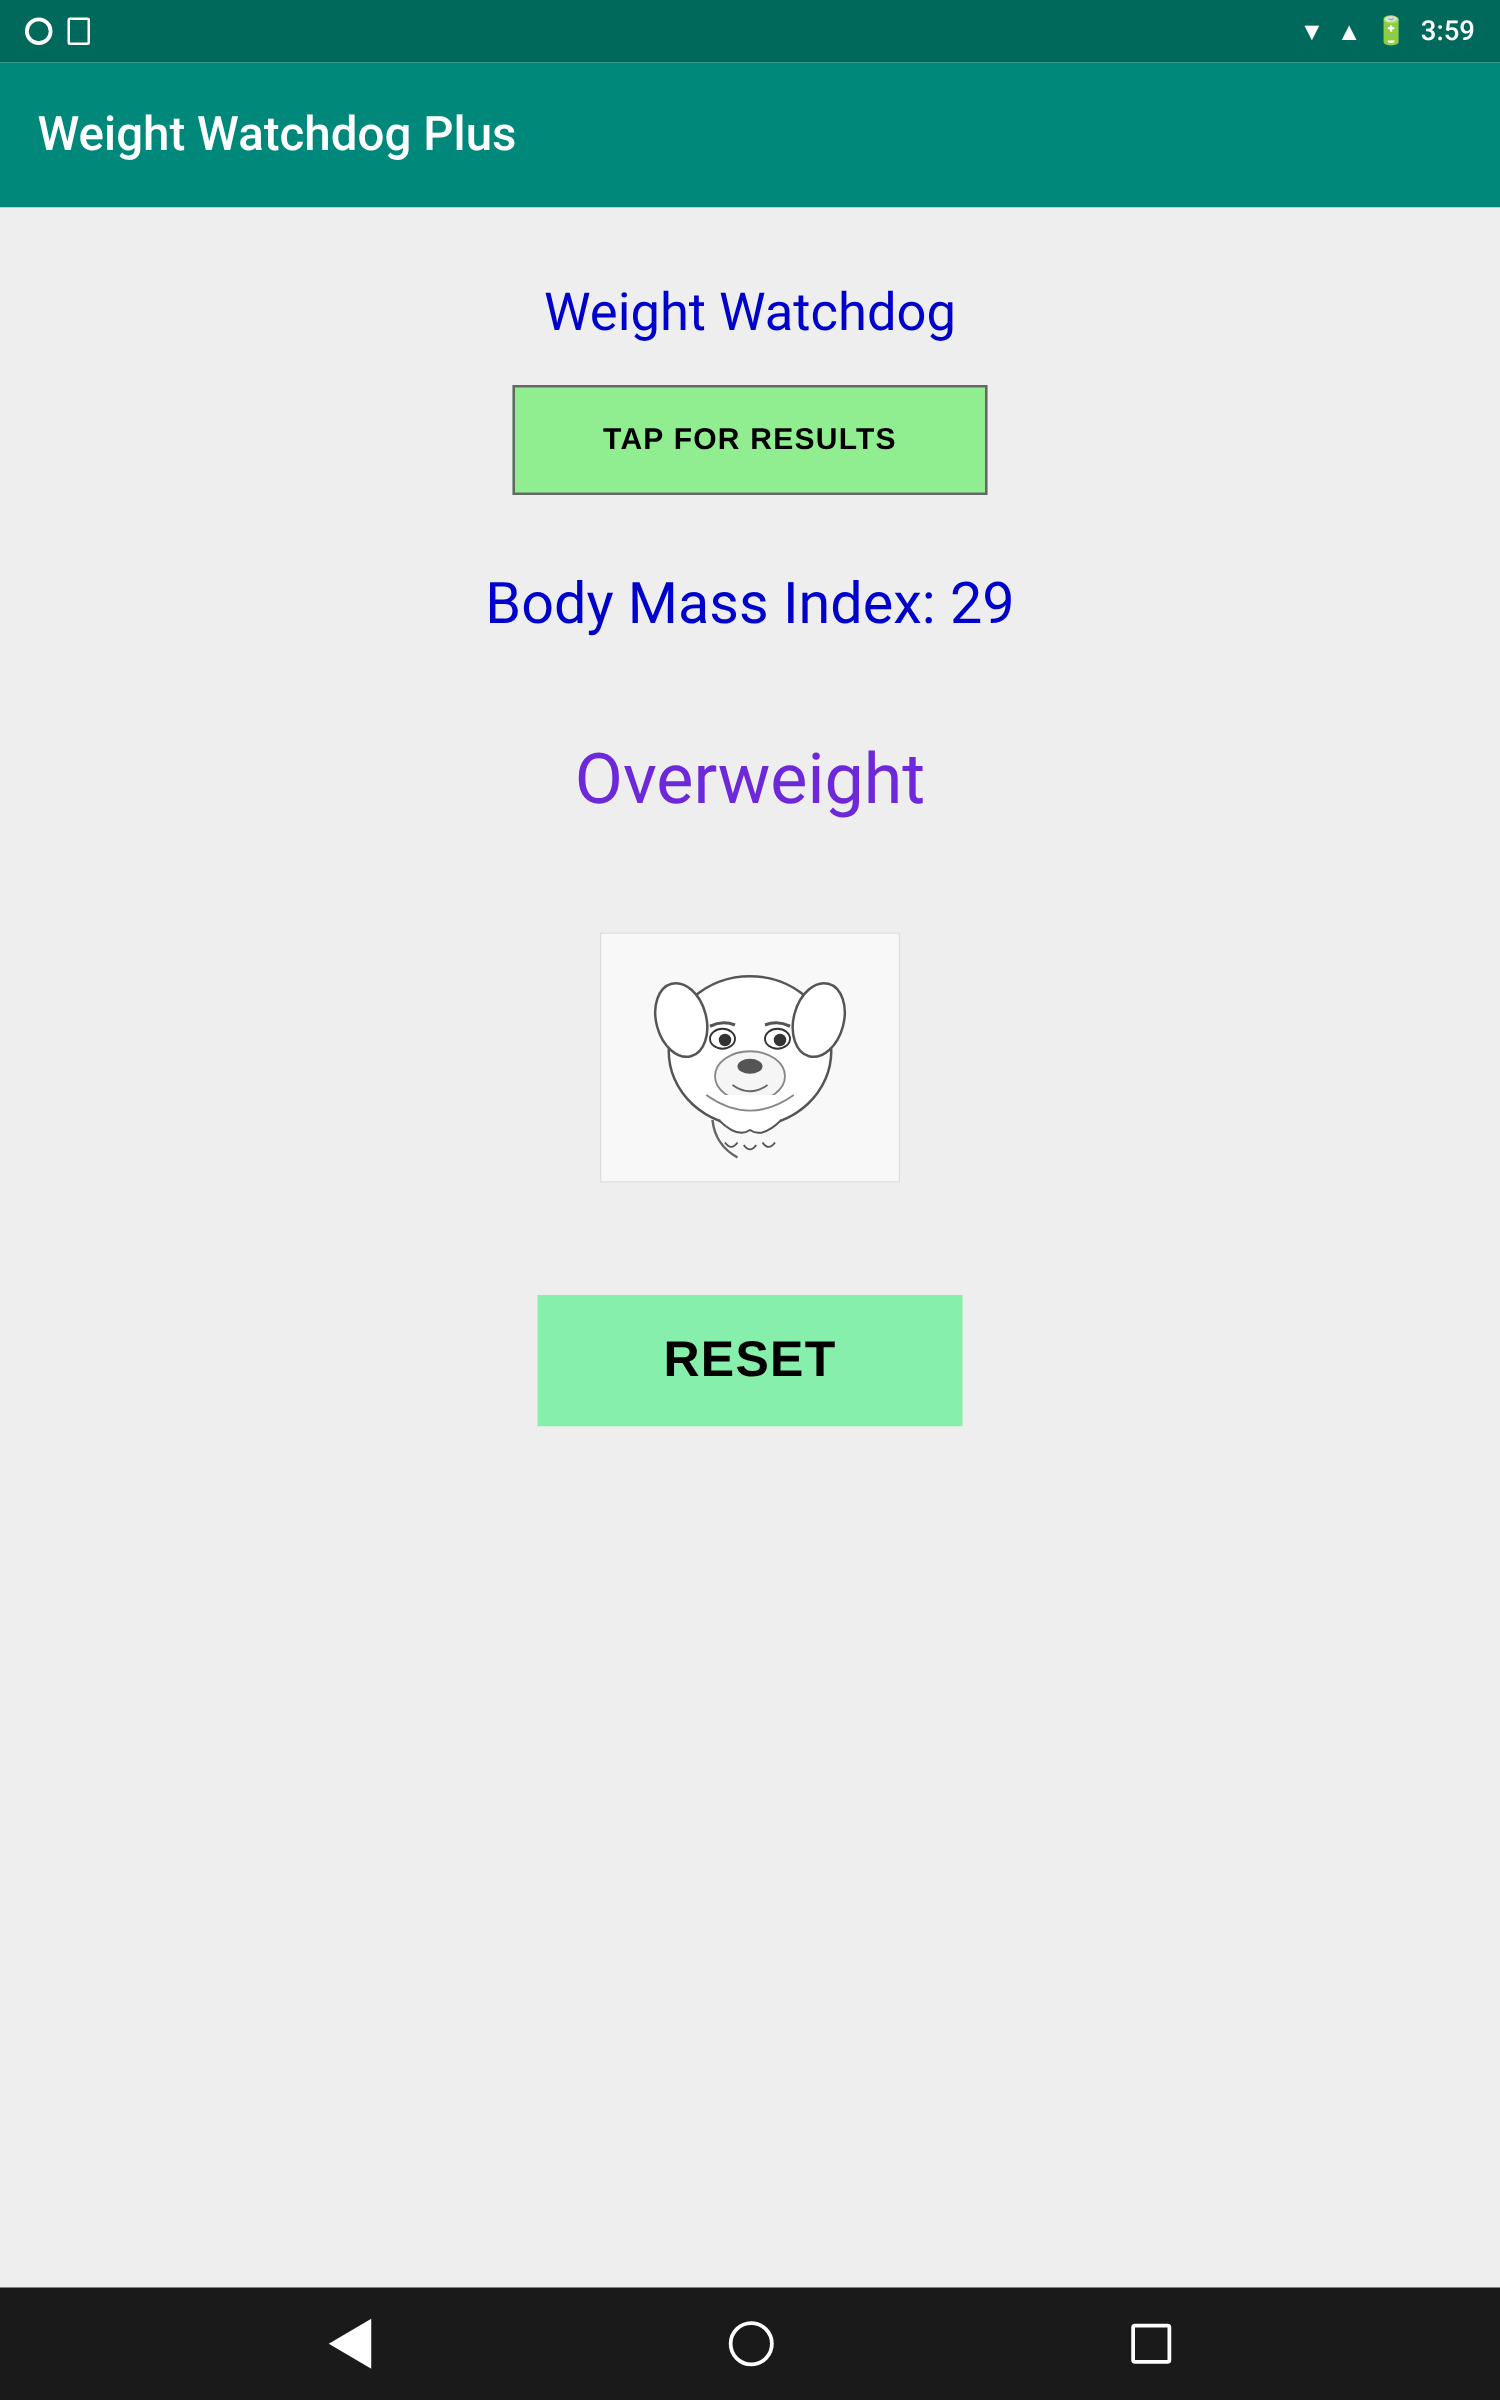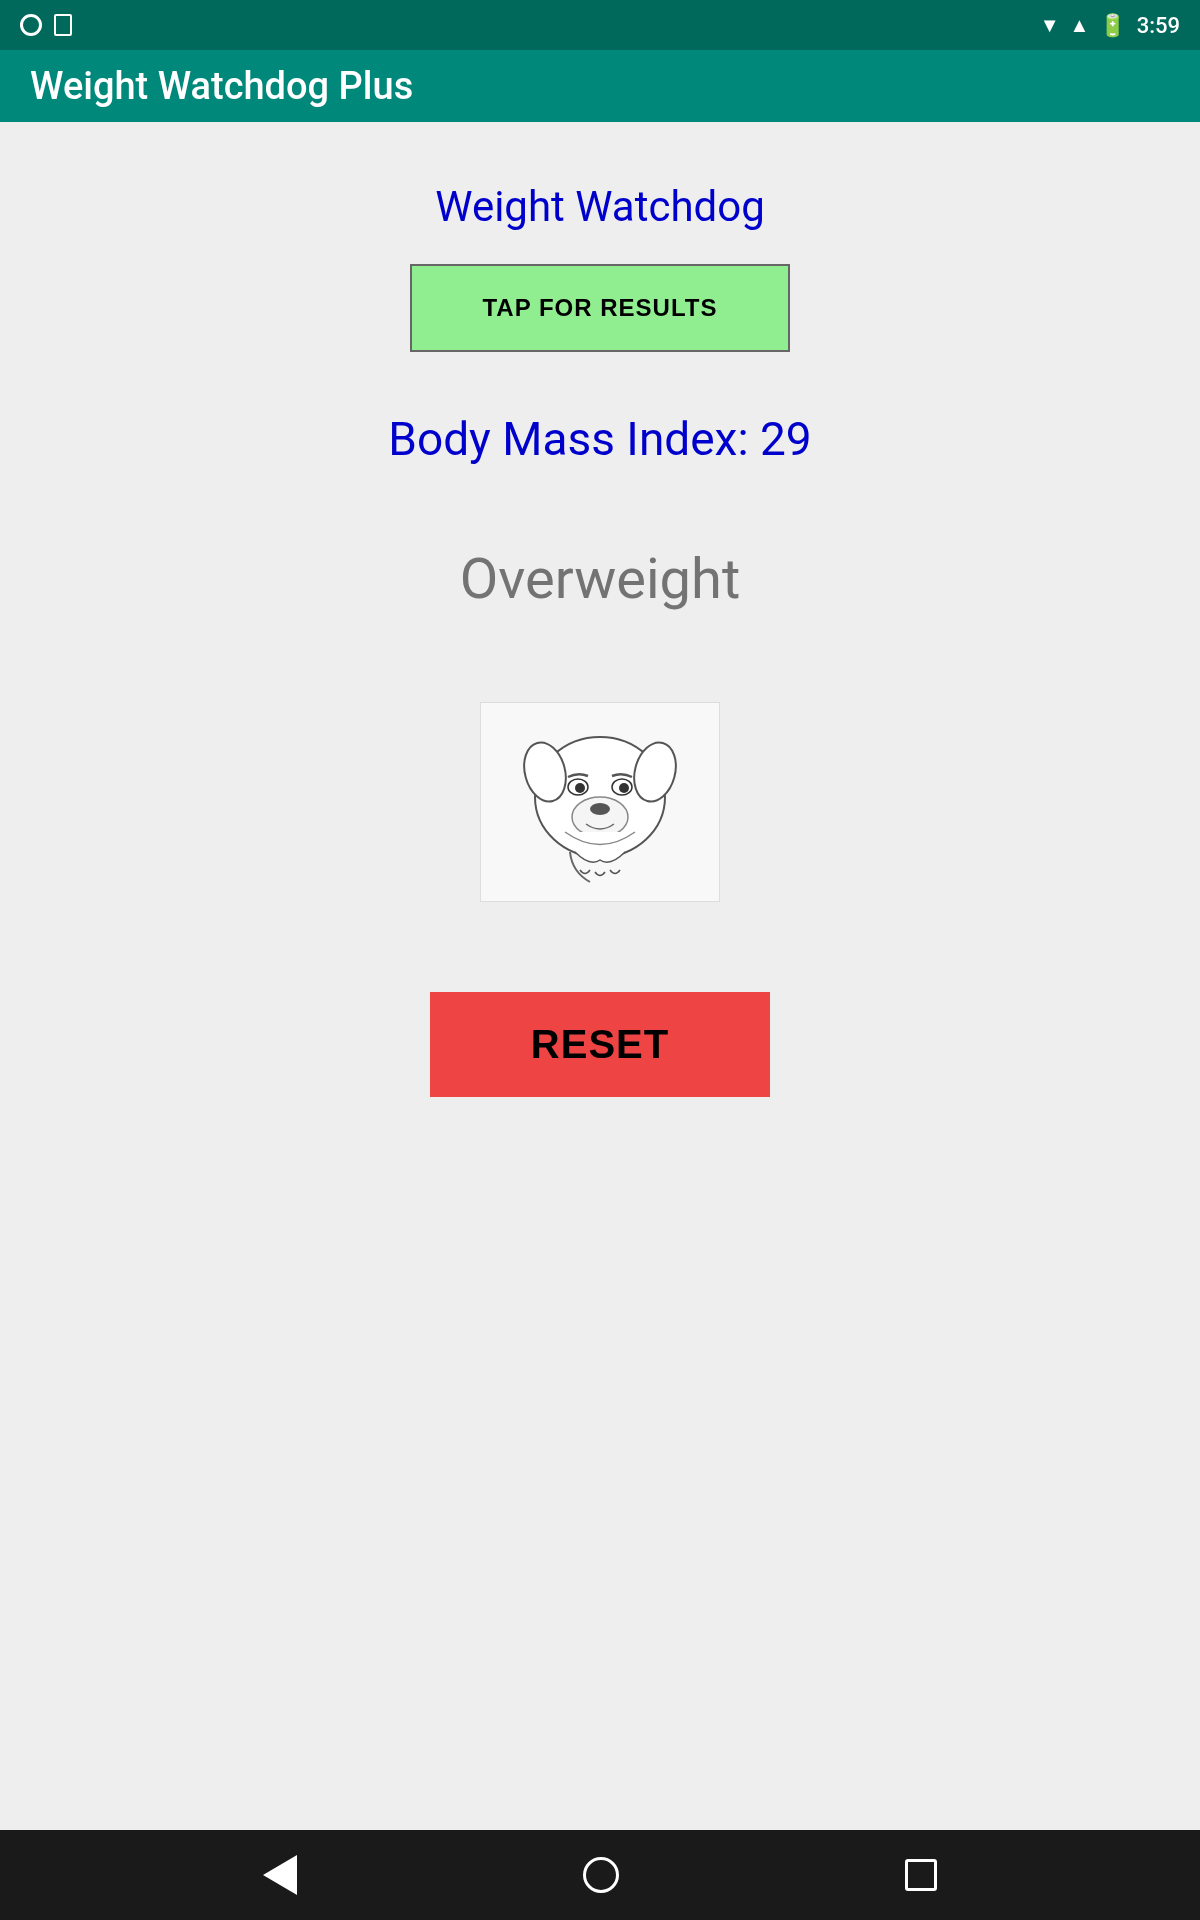--- a/index.html
+++ b/index.html
@@ -71,21 +71,21 @@
     }
 
     .signal-icon {
       color: white;
       font-size: 20px;
     }
 
     
     .app-bar {
       width: 100%;
-      height: 72px;
+      height: 116px;
       background-color: #00897b;
       display: flex;
       align-items: center;
       padding: 0 30px;
     }
 
     .app-bar-title {
       color: white;
       font-size: 38px;
       font-weight: 500;
@@ -124,21 +124,21 @@
     }
 
     .bmi-label {
       color: #0000cc;
       font-size: 46px;
       margin-bottom: 80px;
       text-align: left;
     }
 
     .status-label {
-      color: #737373;
+      color: #6d28d9;
       font-size: 56px;
       margin-bottom: 90px;
       text-align: center;
     }
 
     .dog-image-container {
       width: 240px;
       height: 200px;
       background-color: #f8f8f8;
       border: 1px solid #ddd;
@@ -147,21 +147,21 @@
       justify-content: center;
       margin-bottom: 90px;
     }
 
     .dog-svg {
       width: 200px;
       height: 180px;
     }
 
     .reset-button {
-      background-color: #ef4444;
+      background-color: #86efac;
       border: none;
       padding: 30px 70px;
       font-size: 40px;
       font-weight: bold;
       color: #000000;
       cursor: pointer;
       letter-spacing: 1px;
       min-width: 340px;
       text-align: center;
     }

